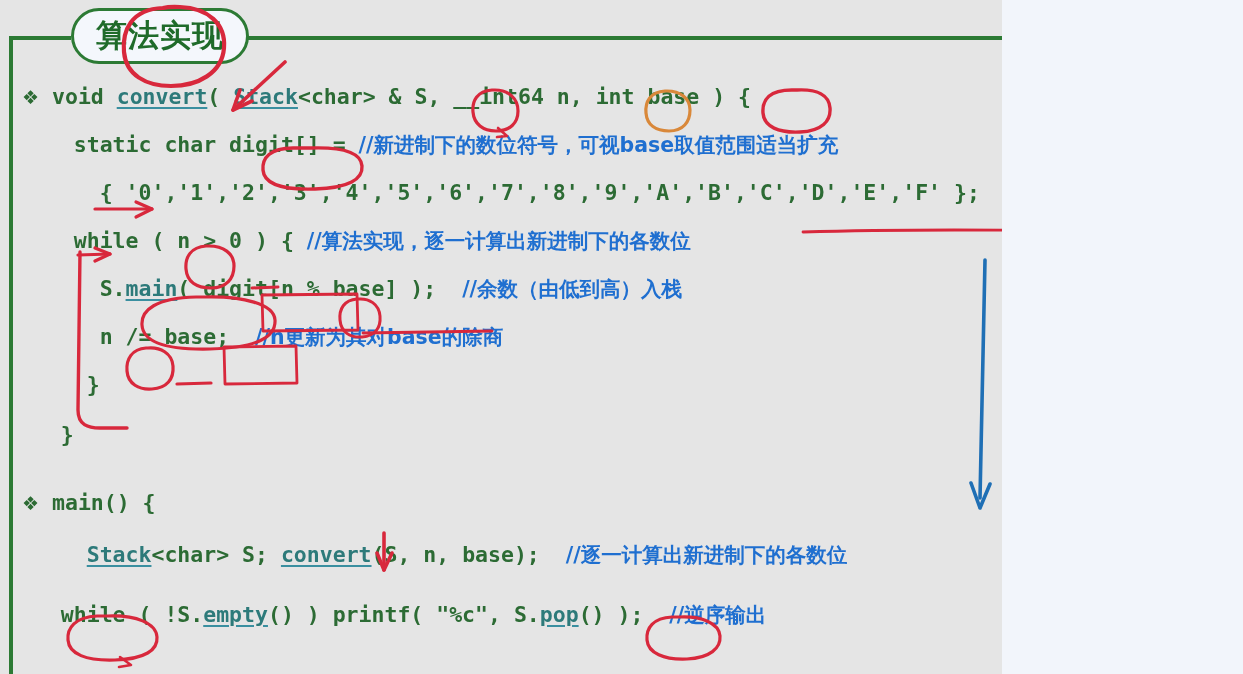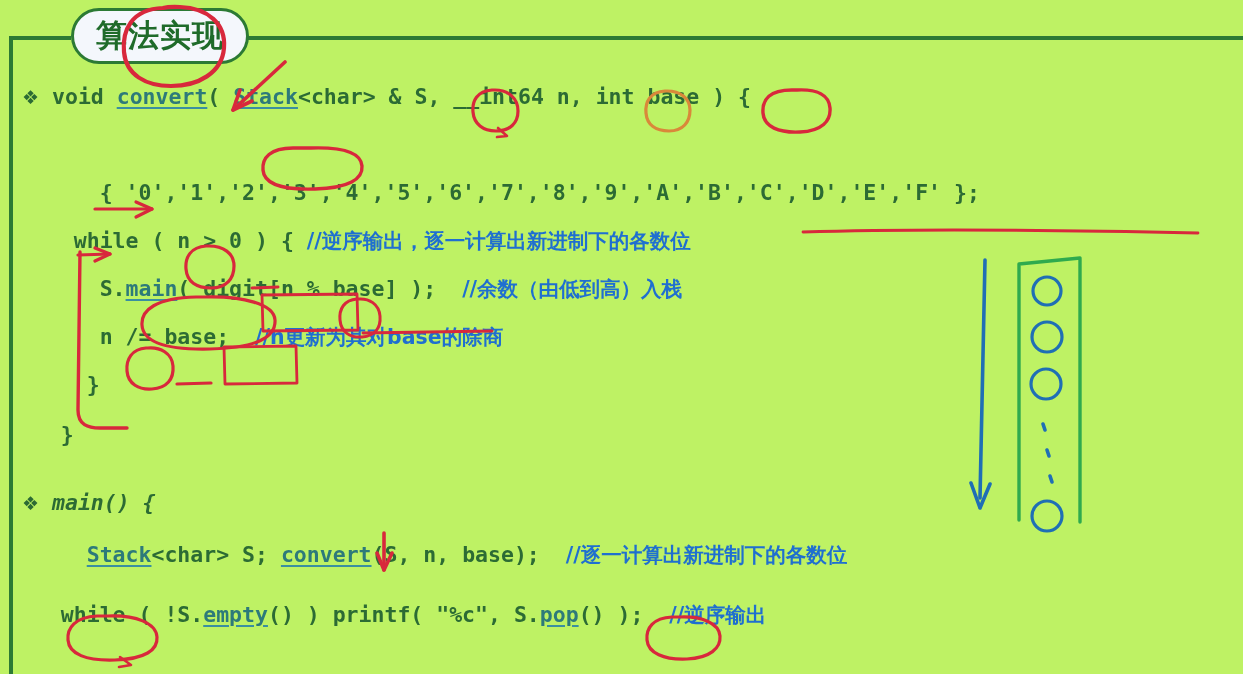--- a/index.html
+++ b/index.html
@@ -2,23 +2,23 @@
 <html><head>
 <meta charset="utf-8">
 <style>
   html, body {
     margin: 0;
     padding: 0;
     background: #f2f5fb;
   }
   #slide {
     position: relative;
-    width: 1243px;
+    width: 1002px;
     height: 674px;
-    background: #bef264;
+    background: #e5e5e5;
     overflow: hidden;
     font-family: "DejaVu Sans Mono", "Liberation Mono", monospace;
   }
 
   
   .frame-left {
     position: absolute;
     left: 9px;
     top: 36px;
     width: 4px;
@@ -141,41 +141,42 @@
 
   <div class="title-pill"></div>
   <div class="title-text">算法实现</div>
 
   <div class="code">
 
     
     <div class="line" style="left:0px; top:0px;"><span class="bullet">❖</span> void <span class="lnk">convert</span>( <span class="lnk">Stack</span>&lt;char&gt; &amp; S, __int64 n, int base ) {</div>
 
     
+    <div class="line" style="left:0px; top:48px;">    static char digit[] = <span class="cmt">//新进制下的数位符号，可视base取值范围适当扩充</span></div>
 
     
     <div class="line" style="left:0px; top:96px;"><span>      { '0','1','2','3','4','5','6','7','8','9','A','B','C','D','E','F' };</span></div>
 
     
-    <div class="line" style="left:0px; top:144px;">    while ( n &gt; 0 ) { <span class="cmt">//逆序输出，逐一计算出新进制下的各数位</span></div>
+    <div class="line" style="left:0px; top:144px;">    while ( n &gt; 0 ) { <span class="cmt">//算法实现，逐一计算出新进制下的各数位</span></div>
 
     
     <div class="line" style="left:0px; top:192px;">      S.<span class="lnk">main</span>( digit[n % base] );  <span class="cmt">//余数（由低到高）入栈</span></div>
 
     
     <div class="line" style="left:0px; top:240px;">      n /= base;  <span class="cmt">//n更新为其对base的除商</span></div>
 
     
     <div class="line" style="left:0px; top:288px;"><span>     }</span></div>
 
     
     <div class="line" style="left:0px; top:338px;"><span>   }</span></div>
 
     
-    <div class="line" style="left:0px; top:406px;font-style:italic;"><span class="bullet">❖</span> main() {</div>
+    <div class="line" style="left:0px; top:406px;"><span class="bullet">❖</span> main() {</div>
 
     
     <div class="line" style="left:0px; top:458px;">     <span class="lnk">Stack</span>&lt;char&gt; S; <span class="lnk">convert</span>(S, n, base);  <span class="cmt">//逐一计算出新进制下的各数位</span></div>
 
     
     <div class="line" style="left:0px; top:518px;">   while ( !S.<span class="lnk">empty</span>() ) printf( "%c", S.<span class="lnk">pop</span>() );  <span class="cmt">//逆序输出</span></div>
 
   </div>
 
   <svg id="ann" viewBox="0 0 1243 674">

